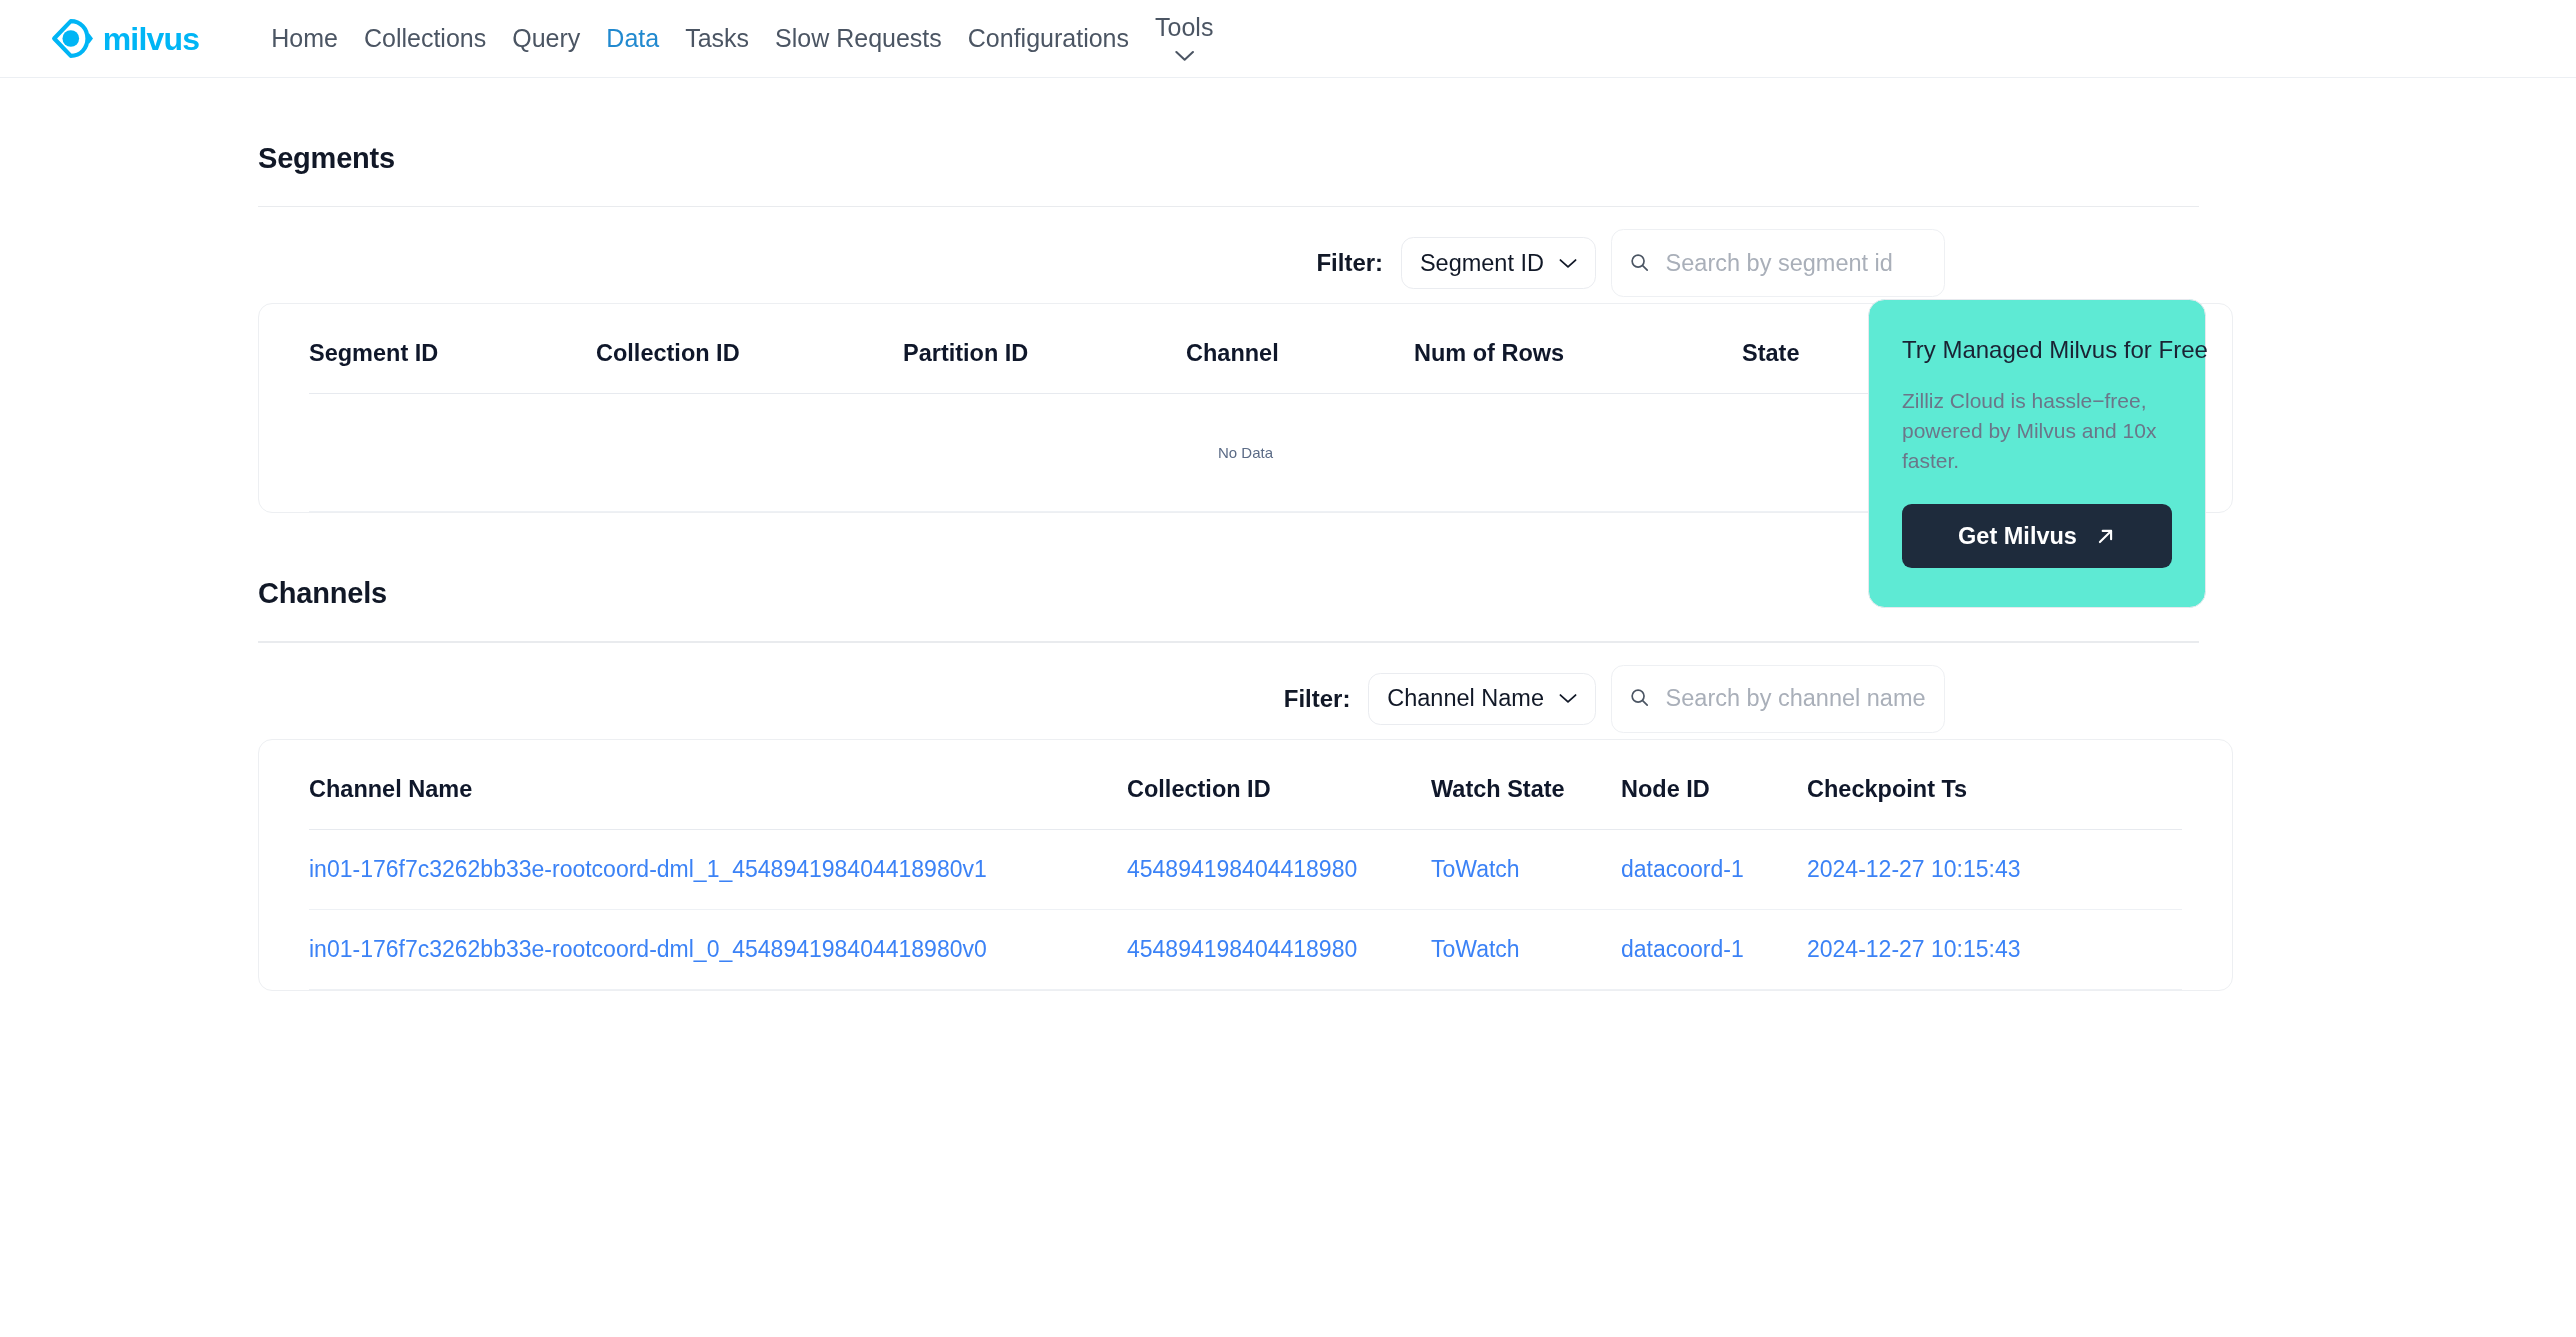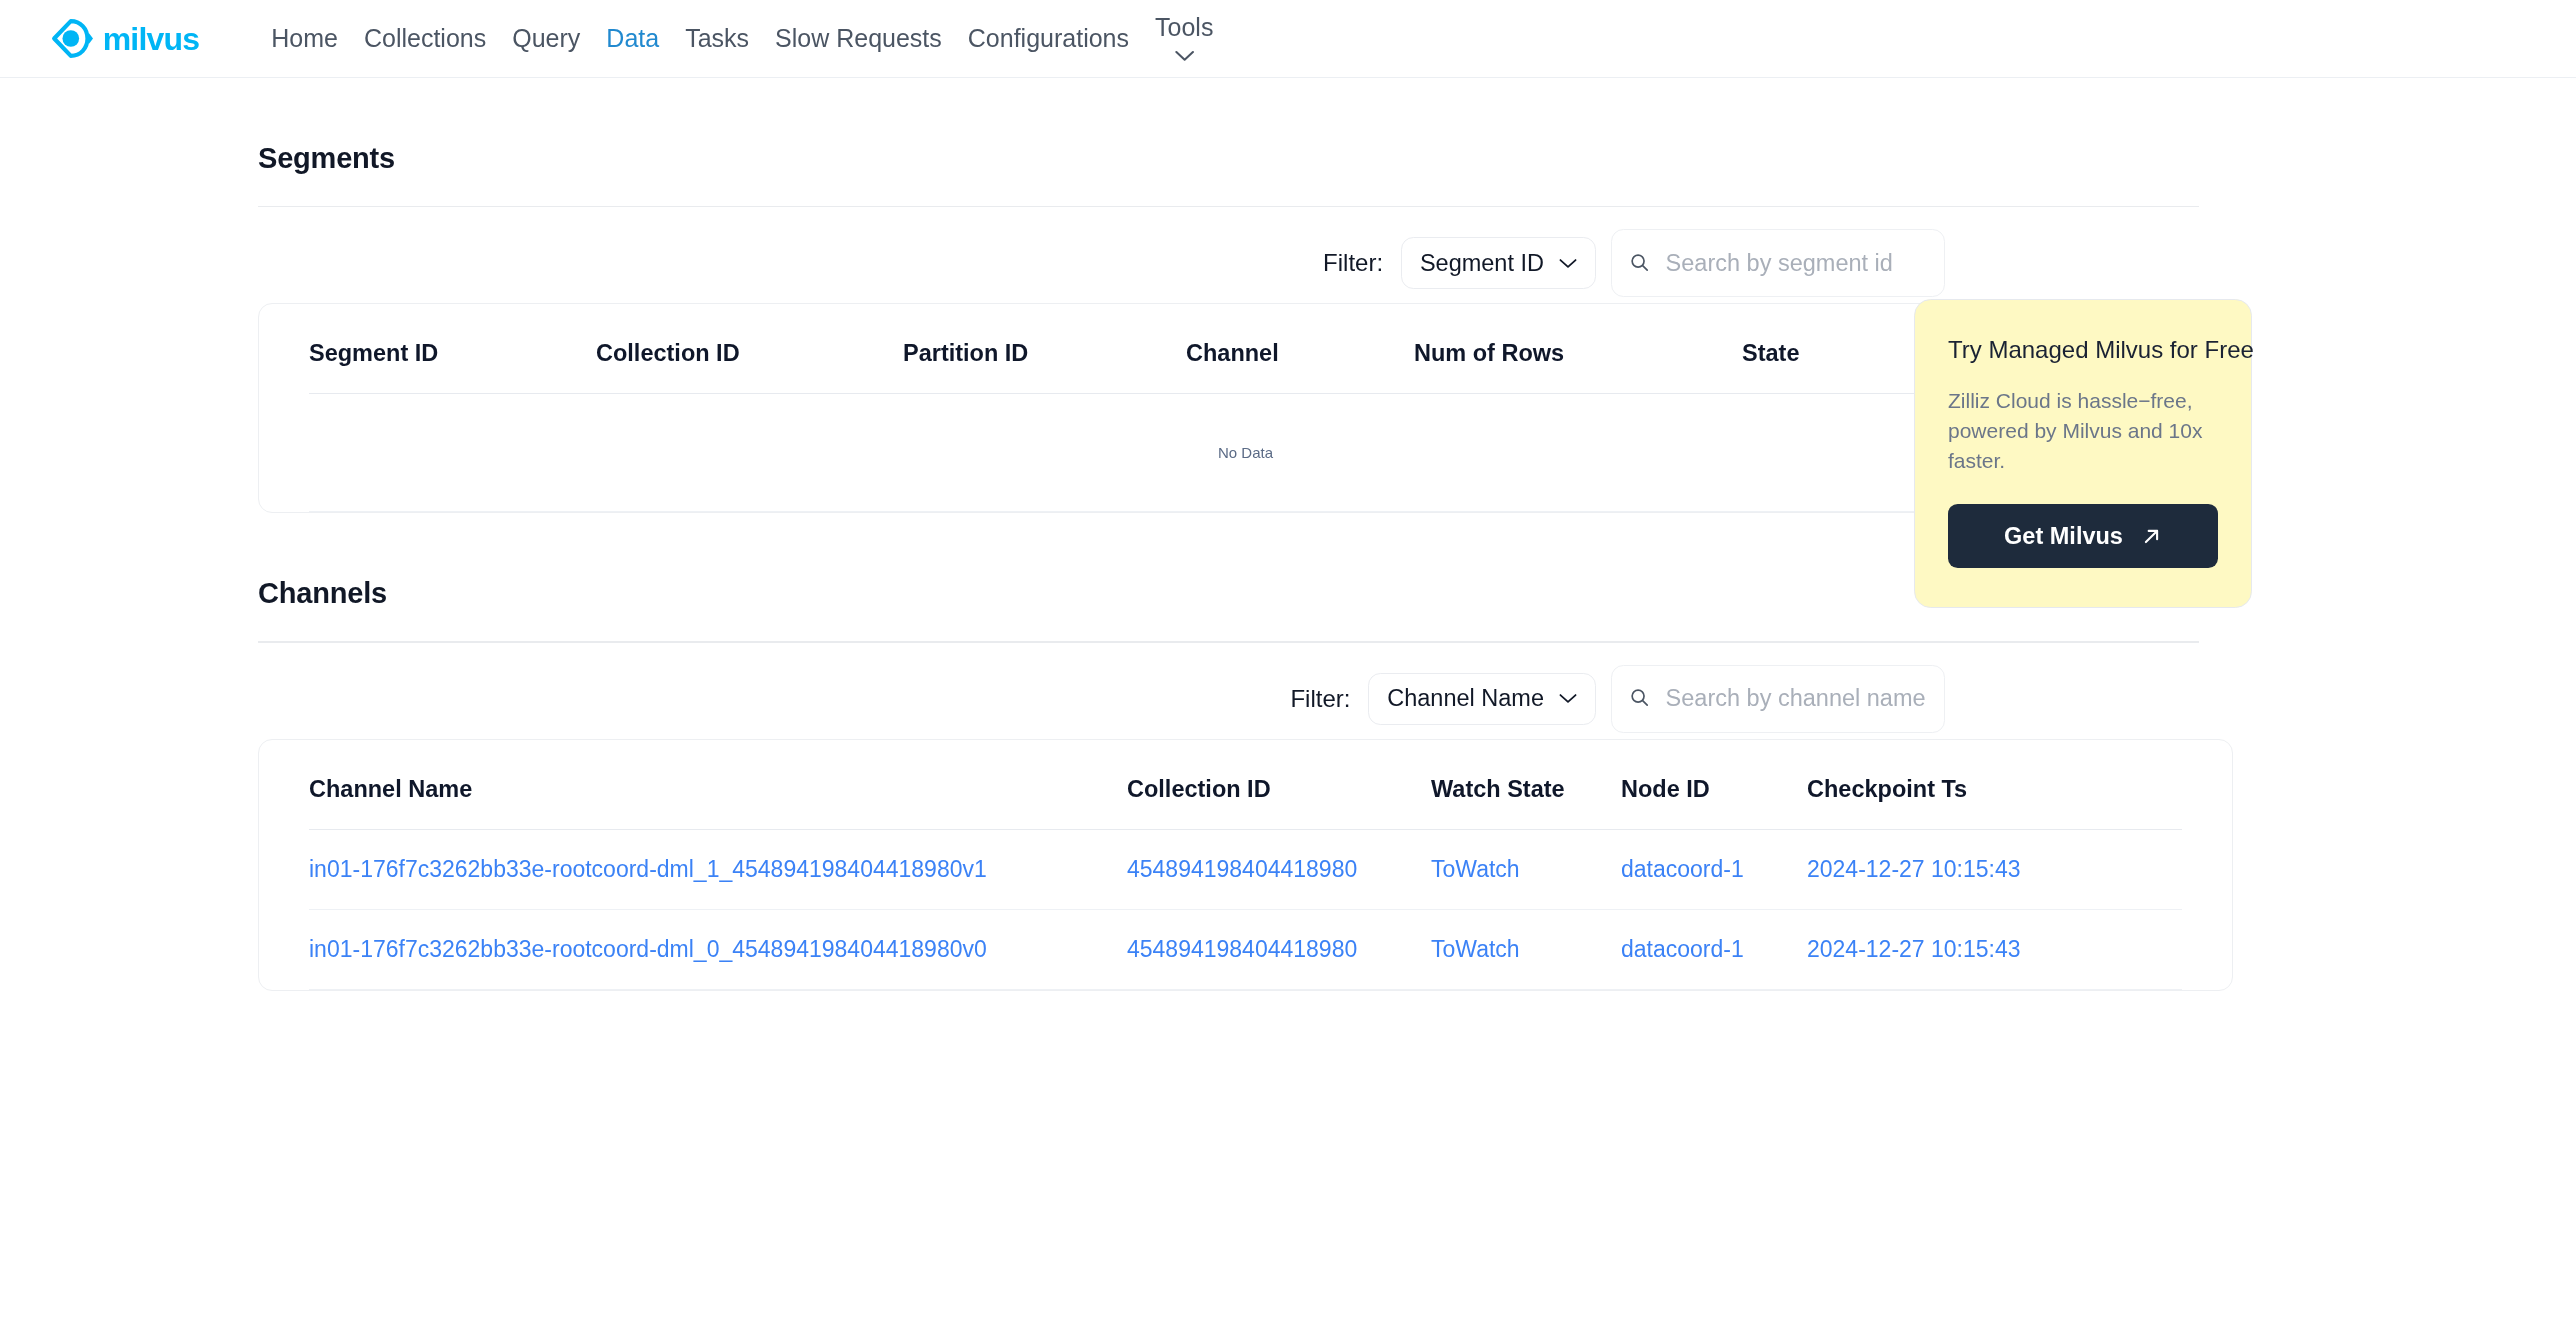--- a/index.html
+++ b/index.html
@@ -91,21 +91,21 @@
     display: flex;
     align-items: center;
     justify-content: flex-end;
     gap: 15px;
     height: 52px;
     margin-top: 30px;
     padding-right: 378px;
   }
   .filter-label {
     font-size: 24px;
-    font-weight: 400;
+    font-weight: 700;
     color: #111827;
     margin-right: 2.8px;
   }
   .select {
     display: inline-flex;
     align-items: center;
     gap: 15px;
     height: 52px;
     box-sizing: border-box;
     padding: 0 18px;
@@ -194,27 +194,27 @@
   
   .ch-c0 { width: 818px; }
   .ch-c1 { width: 304px; }
   .ch-c2 { width: 190px; }
   .ch-c3 { width: 186px; }
   .ch-c4 { width: auto; }
 
   
   .promo {
     position: absolute;
-    left: 1656px;
+    left: 1610px;
     top: 221px;
     width: 338px;
     box-sizing: border-box;
     border: 1.4px solid #e6e9ee;
     border-radius: 16.6px;
-    background: #fef9c3;
+    background: #5eead4;
     padding: 36px 33px 39px 33px;
   }
   .promo-title {
     font-size: 24px;
     font-weight: 400;
     color: #1a2233;
     margin: 0 0 22px 0;
     white-space: nowrap;
   }
   .promo-text {

